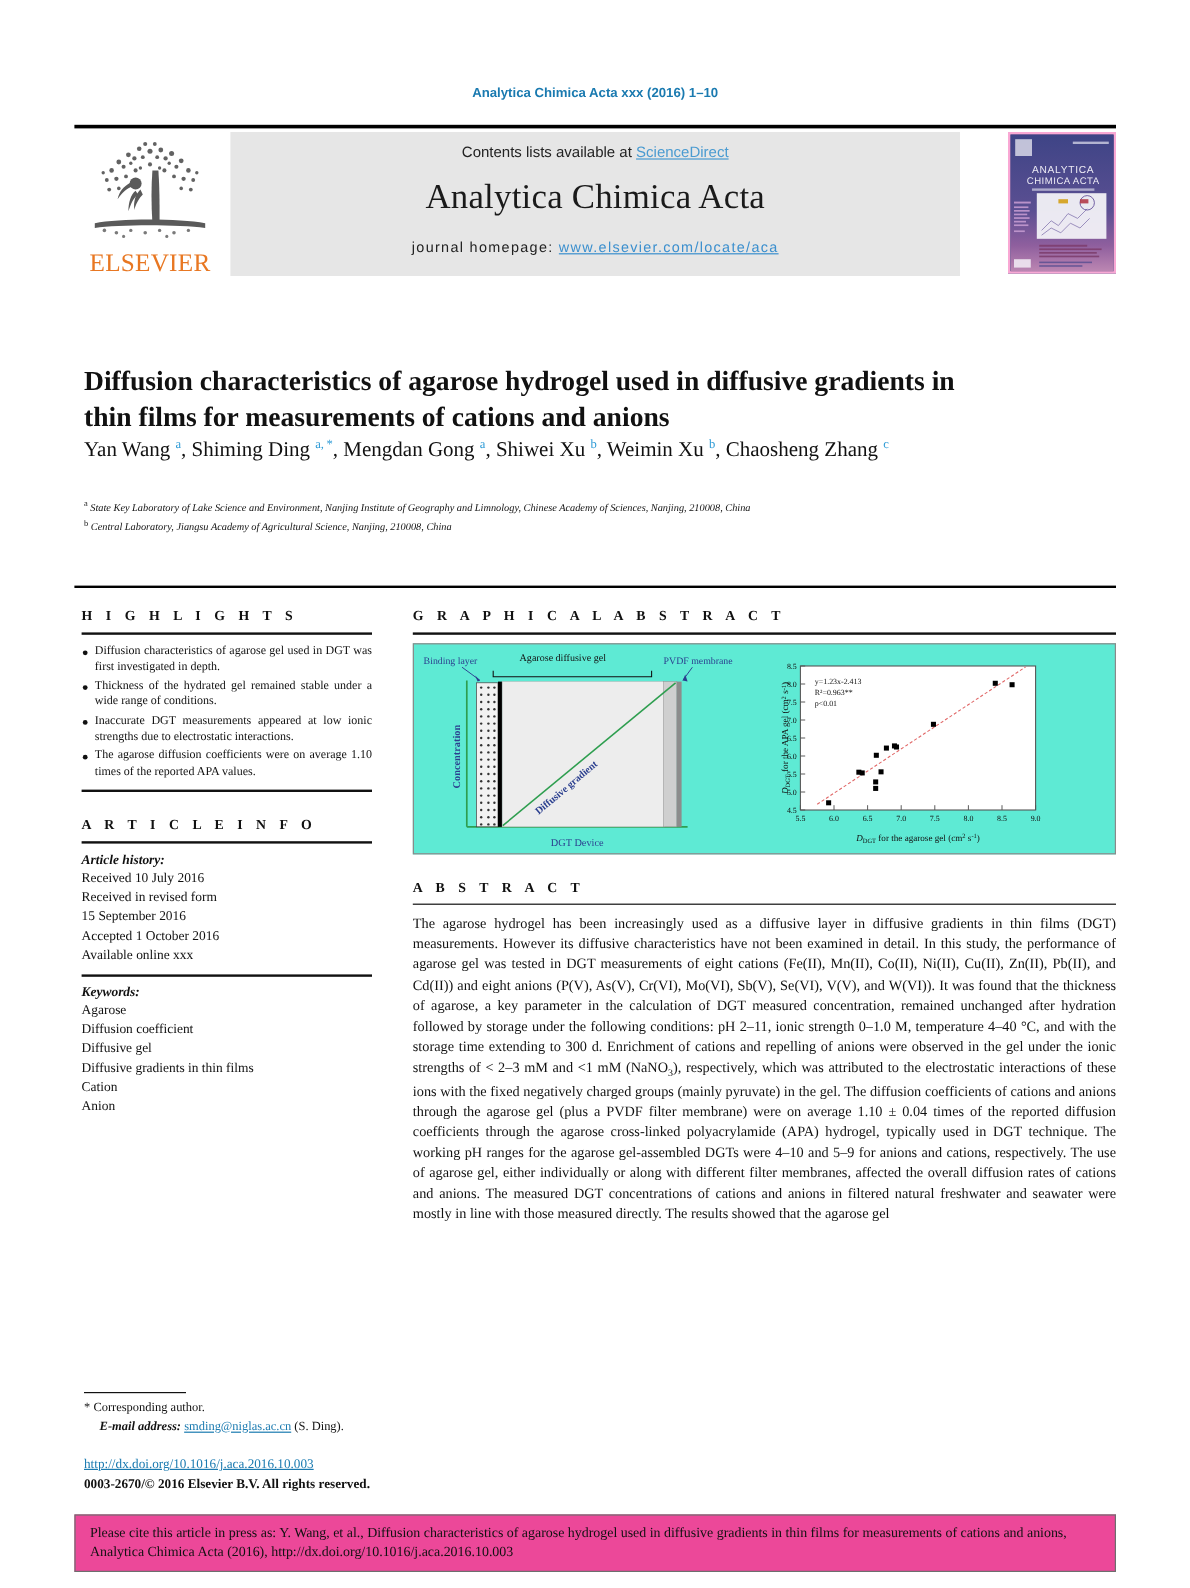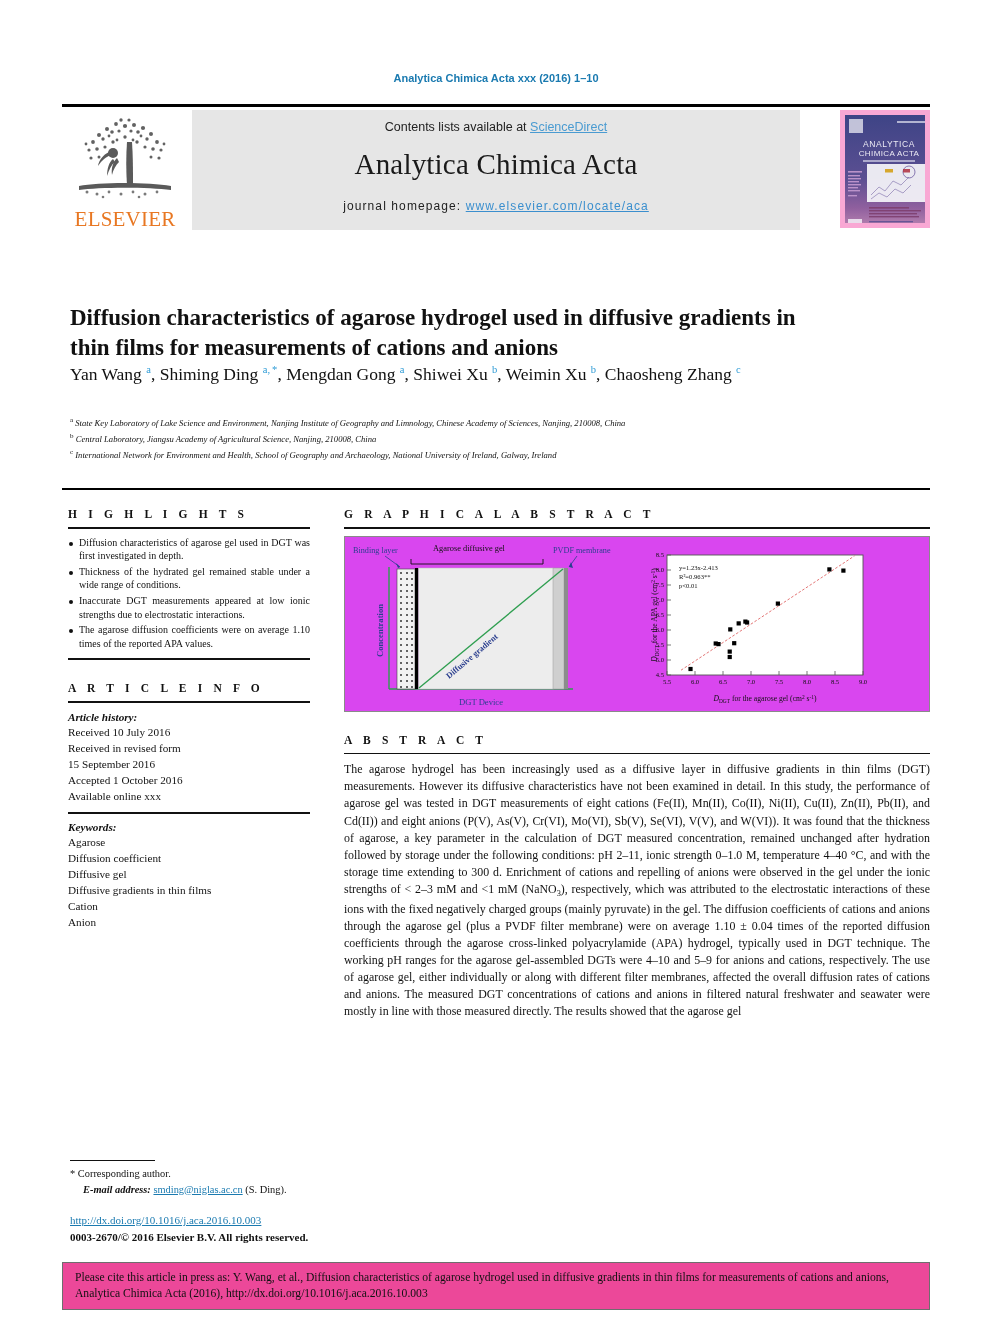--- a/index.html
+++ b/index.html
@@ -59,21 +59,21 @@
     margin-top:14px; font-family:"Liberation Serif", serif;
     font-size:29px; color:#1a1a1a; letter-spacing:0.2px;
   }
   .homepage-line{
     margin-top:18px; font-family:"Liberation Sans", sans-serif; font-size:12px;
     letter-spacing:1.1px; color:#222;
   }
   .homepage-line .url{ color:#3b8fce; }
   .cover-thumb{
     position:absolute; right:0; top:6px; width:90px; height:118px;
-    border:5px solid #f9a8d4; overflow:hidden; background:#3b3f7d;
+    border:2px solid #f9a8d4; overflow:hidden; background:#3b3f7d;
   }
 
   
   .title{
     position:absolute; left:70px; top:288px; width:760px;
     font-family:"Liberation Serif", serif; font-size:23px; line-height:1.28;
     color:#111;
   }
   .authors{
     position:absolute; left:70px; top:362px; width:790px;
@@ -118,21 +118,21 @@
 
   
   .ai-block{
     font-family:"Liberation Serif", serif; font-size:11.2px; line-height:1.42; color:#111;
   }
   .ai-block .it{ font-style:italic; font-weight:bold; }
   .ai-rule{ height:1.6px; background:#111; margin:7px 0 6px; }
 
   
   .ga-box{
-    border:1px solid #8a8a8a; background:#d946ef; height:176px; position:relative; overflow:hidden;
+    border:1px solid #8a8a8a; background:#5eead4; height:176px; position:relative; overflow:hidden;
   }
 
   
   .abs-text{
     font-family:"Liberation Serif", serif; font-size:11.9px; line-height:1.44;
     text-align:justify; color:#111; hyphens:none;
   }
 
   
   .fn{
@@ -297,21 +297,20 @@
     </div>
   </div>
 
   <h1 class="title">Diffusion characteristics of agarose hydrogel used in diffusive gradients in thin films for measurements of cations and anions</h1>
 
   <div class="authors">Yan Wang <sup>a</sup>, Shiming Ding <sup>a, *</sup>, Mengdan Gong <sup>a</sup>, Shiwei Xu <sup>b</sup>, Weimin Xu <sup>b</sup>, Chaosheng Zhang <sup>c</sup></div>
 
   <div class="affils">
       <div><sup>a</sup> State Key Laboratory of Lake Science and Environment, Nanjing Institute of Geography and Limnology, Chinese Academy of Sciences, Nanjing, 210008, China</div>
       <div><sup>b</sup> Central Laboratory, Jiangsu Academy of Agricultural Science, Nanjing, 210008, China</div>
-      <div><sup>c</sup> International Network for Environment and Health, School of Geography and Archaeology, National University of Ireland, Galway, Ireland</div>
     </div>
 
   <div class="hr-main"></div>
 
   <div class="col-left">
 
     <div class="sec-head">H I G H L I G H T S</div>
     <div class="sec-rule"></div>
     <ul class="hl">
         <li>Diffusion characteristics of agarose gel used in DGT was first investigated in depth.</li>

